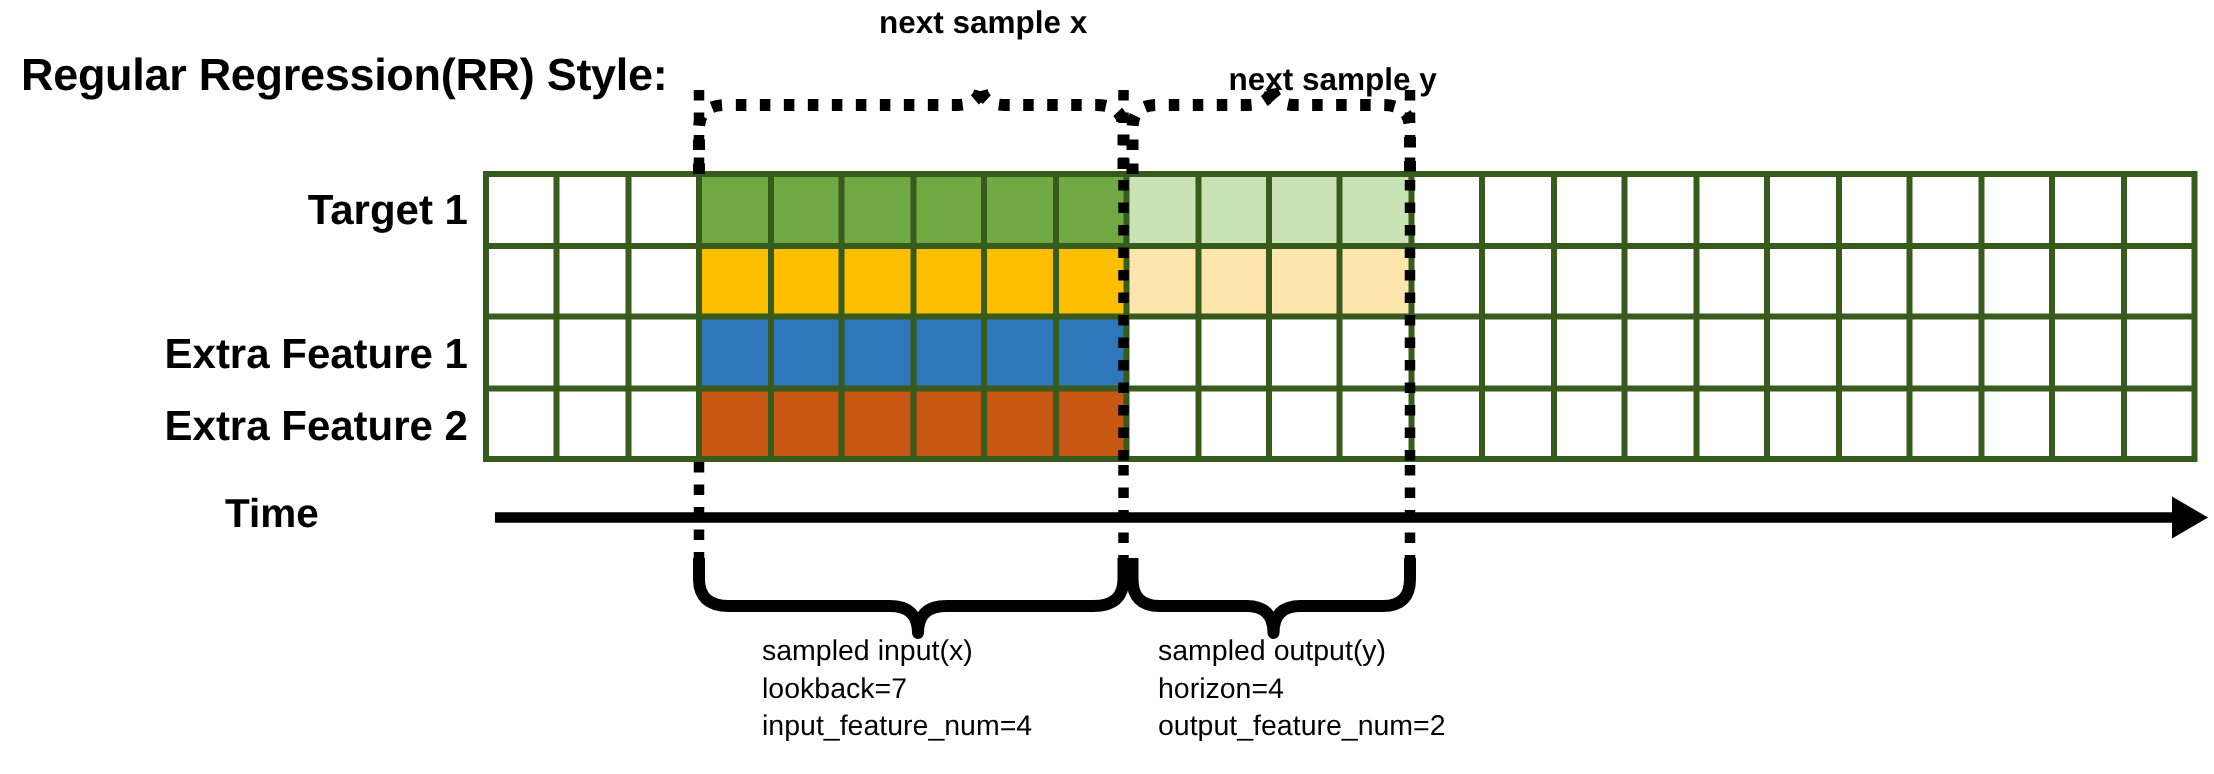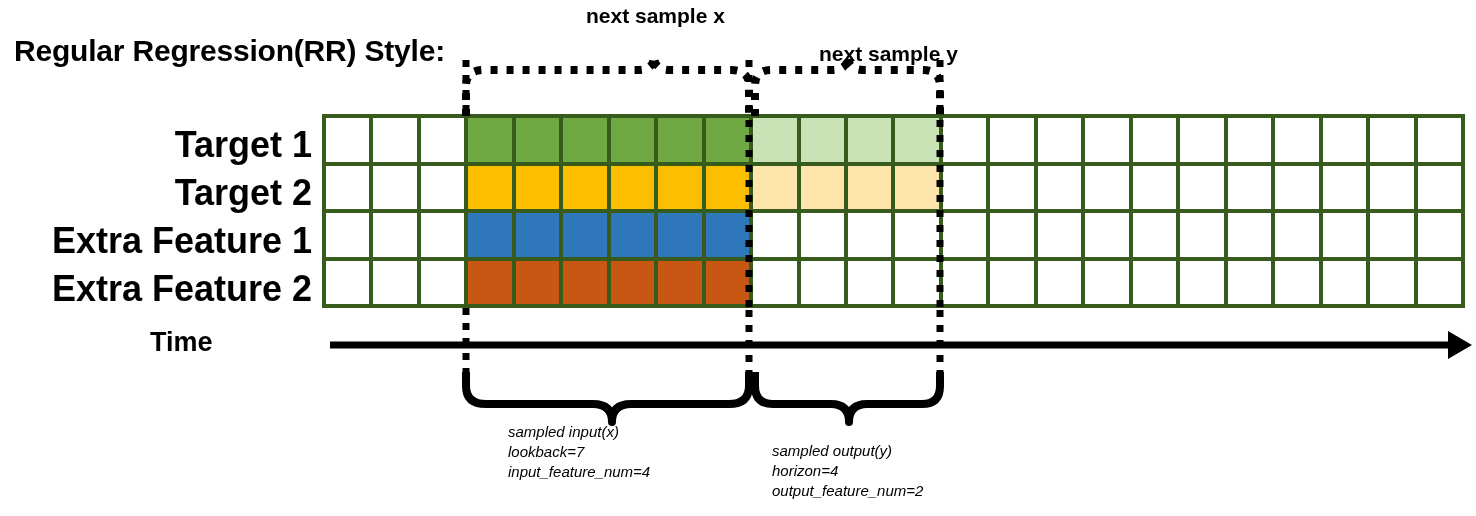--- a/index.html
+++ b/index.html
@@ -7,21 +7,21 @@
        font-family:"Liberation Sans","DejaVu Sans",sans-serif;color:#000;}
 
   .abs{position:absolute;}
 
   
   #page-title{left:14px;top:2px;font-size:30px;font-weight:700;letter-spacing:-0.2px;
               white-space:nowrap;margin-top:32px;}
 
   
   .row-label{position:absolute;right:0;width:310px;text-align:right;
-             font-size:36px;font-weight:700;white-space:nowrap;}
+             font-size:28px;font-weight:700;white-space:nowrap;}
   #labels-col{left:0;top:0;width:312px;height:516px;}
 
   
   #grid{left:322px;top:114px;width:1143px;height:194px;
         background:#375a1d;display:grid;
         grid-template-columns:repeat(24,1fr);
         grid-template-rows:repeat(4,1fr);
         gap:4px;padding:4px;box-sizing:border-box;}
   .cell{background:#ffffff;}
   .cell.green{background:#70a844;}
@@ -37,32 +37,31 @@
 
   
   #overlay{left:0;top:0;width:1476px;height:516px;pointer-events:none;}
 
   
   .top-cap{position:absolute;font-size:21px;font-weight:600;
            white-space:nowrap;}
   #cap-next-x{left:586px;top:4px;}
   #cap-next-y{left:819px;top:4px;margin-top:38px;}
 
-  .bot-block{position:absolute;font-size:15px;line-height:1.32;white-space:nowrap;font-style:italic;}
+  .bot-block{position:absolute;font-size:19px;line-height:1.32;white-space:nowrap;}
   #blk-input{left:508px;top:422px;}
-  #blk-output{left:772px;top:422px;margin-top:19px;}
+  #blk-output{left:772px;top:422px;}
 </style>
 </head>
 <body>
 
 <div class="abs" id="page-title">Regular Regression(RR) Style:</div>
 
 <div class="abs" id="labels-col">
   <div class="row-label" style="top:124px">Target 1</div>
-  <div class="row-label" style="top:172px">Target 2</div>
   <div class="row-label" style="top:220px">Extra Feature 1</div>
   <div class="row-label" style="top:268px">Extra Feature 2</div>
 </div>
 
 <div class="abs" id="grid">
     <div class="cell"></div>
     <div class="cell"></div>
     <div class="cell"></div>
     <div class="cell green"></div>
     <div class="cell green"></div>

